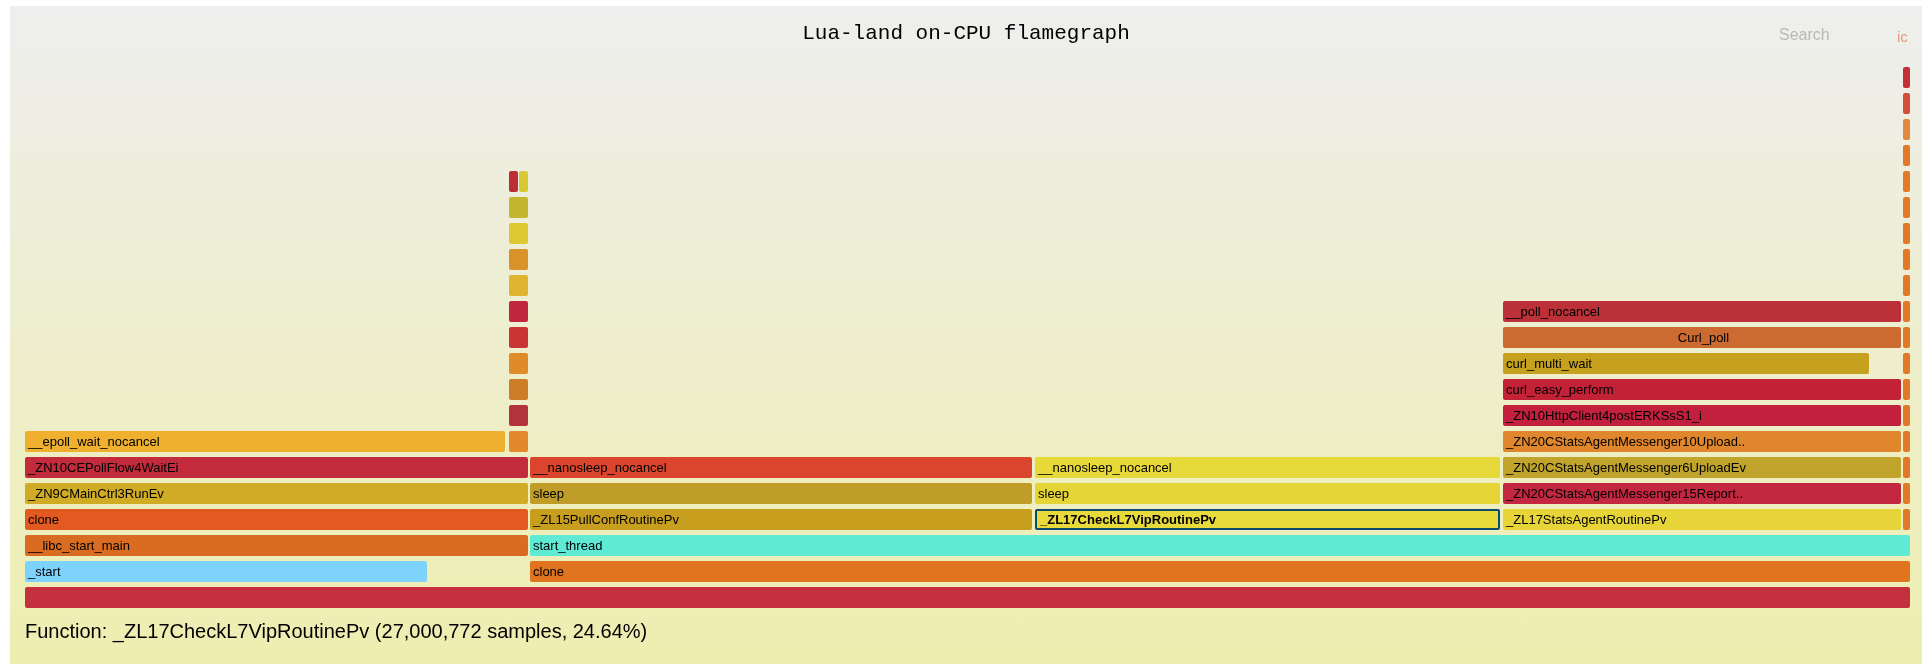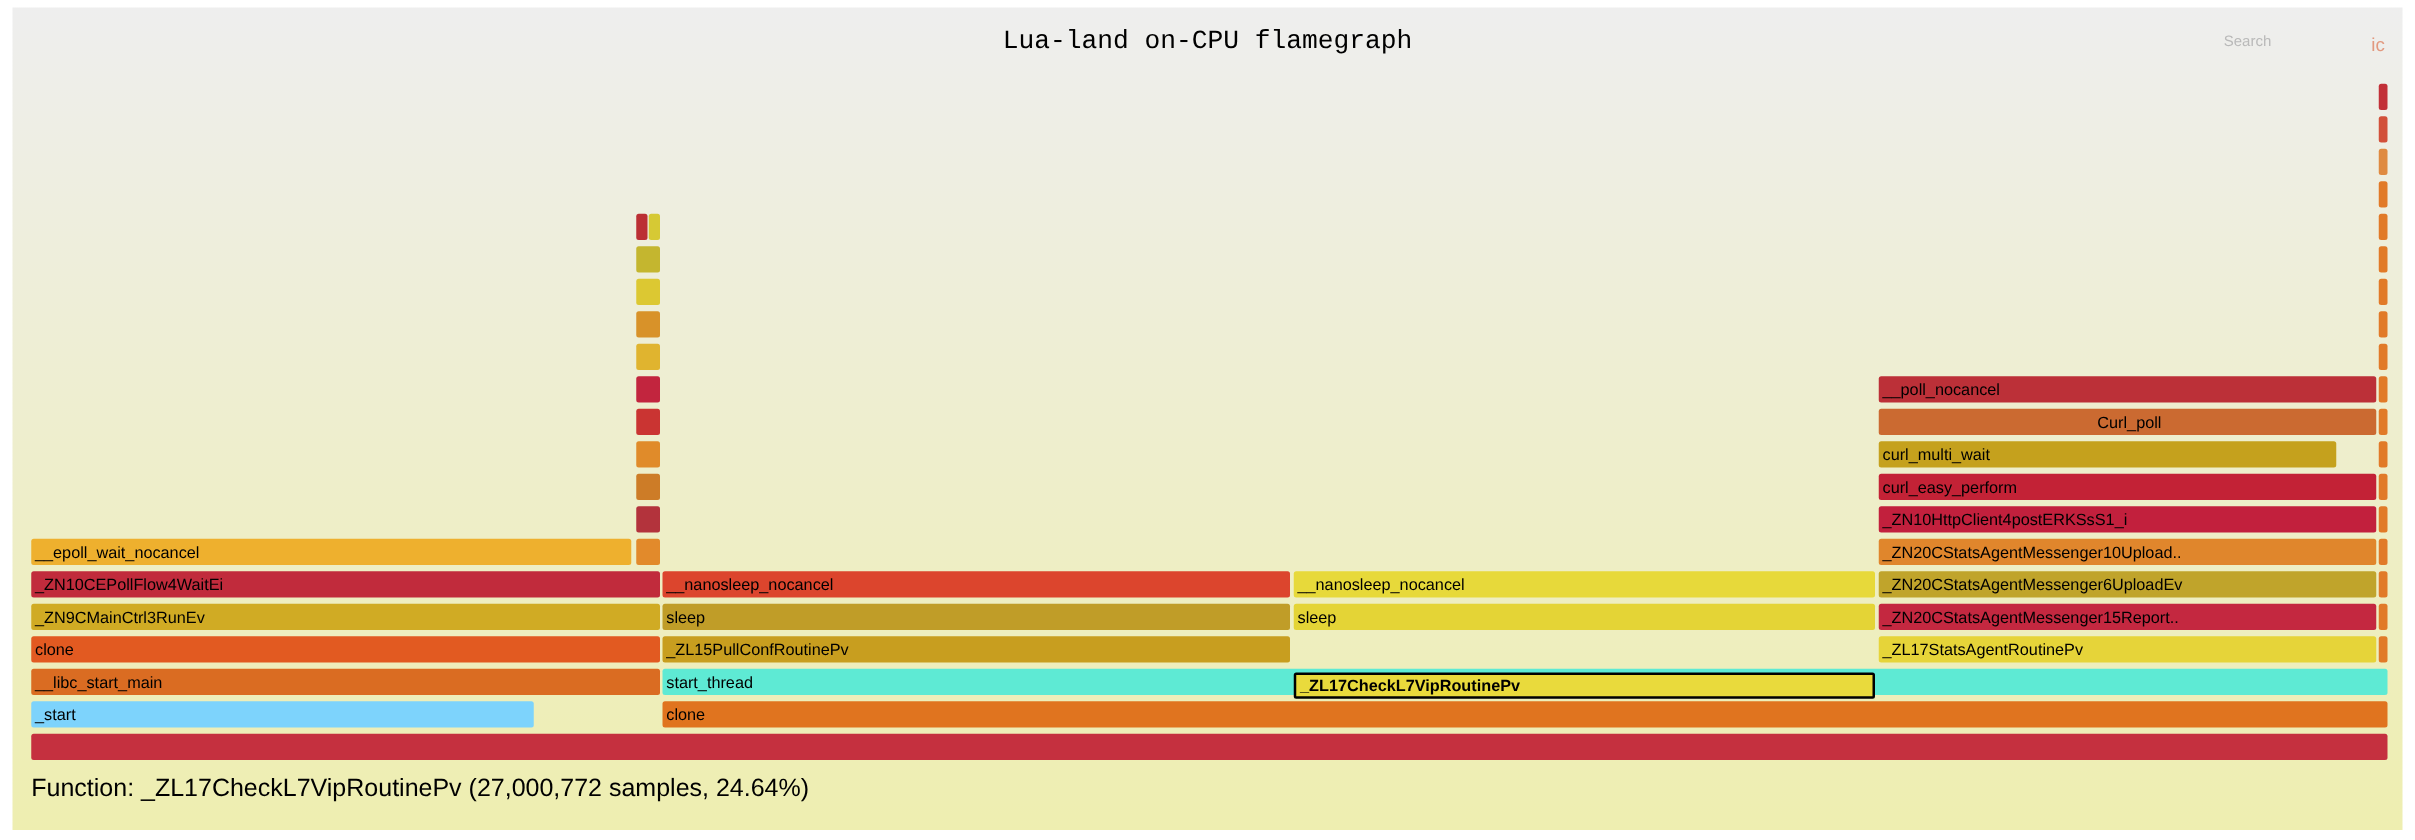--- a/index.html
+++ b/index.html
@@ -30,21 +30,21 @@
     width: 100%;
     text-align: center;
     font-size: 21px;
     color: #000000;
     font-family: Liberation Mono, monospace;
   }
   .search {
     position: absolute;
     top: 26px;
     left: 1779px;
-    font-size: 12px;
+    font-size: 16px;
     color: #b9b9b9;
     cursor: pointer;
   }
   .corner-text {
     position: absolute;
     top: 28px;
     left: 1897px;
     font-size: 15px;
     color: #e2997f;
   }
@@ -67,22 +67,21 @@
     display: block;
     font-size: 13px;
     line-height: 21px;
     color: #000000;
     padding-left: 3px;
     white-space: nowrap;
     overflow: hidden;
     pointer-events: none;
   }
   .frame.selected {
-    border: 2px solid #000000;
-    margin-top: 29px;
+    border: 2px solid #0c4a6e;
   }
   .frame.selected .frame-label {
     font-weight: bold;
     line-height: 17px;
   }
 </style>
 </head>
 <body>
 
 <div id="page">

